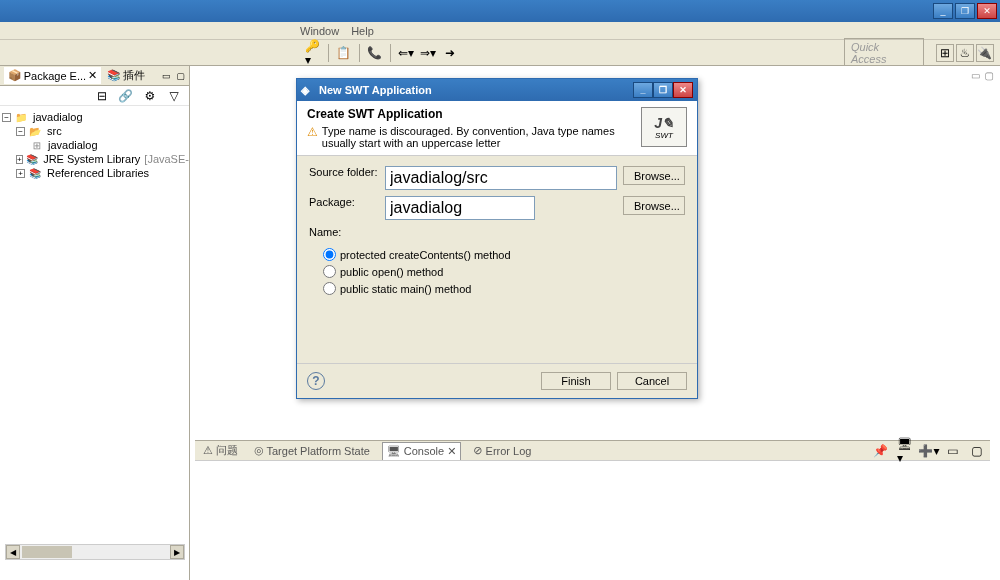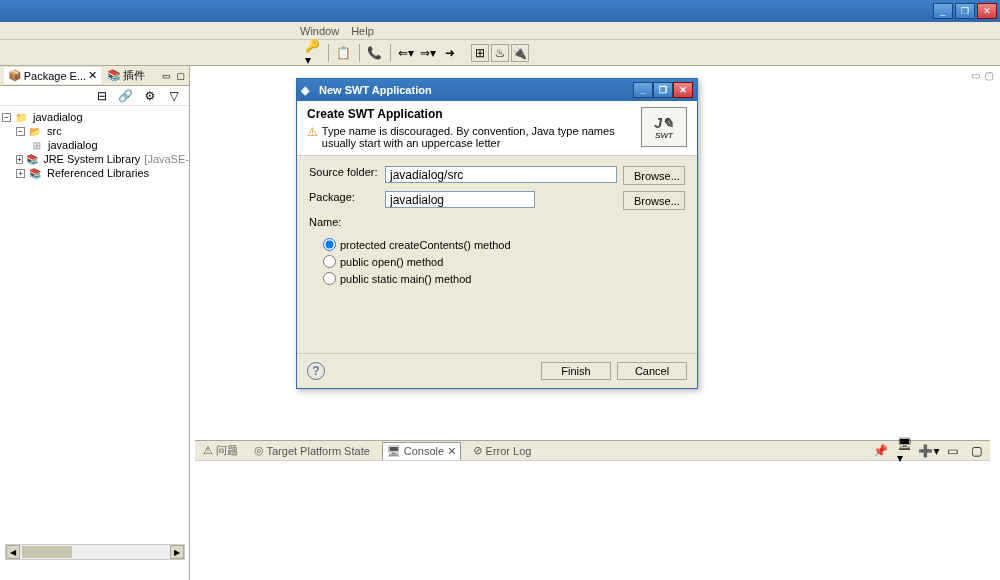--- a/index.html
+++ b/index.html
@@ -50,21 +50,21 @@
 .dialog-header { background: #fff; border-bottom: 1px solid #ccc; padding: 6px 10px; display: flex; }
 .dialog-header-text { flex: 1; }
 .dialog-header-title { font-weight: bold; font-size: 12px; margin-bottom: 4px; }
 .dialog-header-msg { display: flex; gap: 4px; font-size: 11px; }
 .warn-icon { color: #d80; font-size: 12px; }
 .swt-logo { width: 46px; height: 40px; border: 1px solid #888; background: #f5f5f0; display: flex; flex-direction: column; align-items: center; justify-content: center; font-size: 8px; font-style: italic; }
 .swt-logo-top { font-size: 14px; font-weight: bold; color: #444; }
 .dialog-body { padding: 10px 12px 6px; }
 .form-row { display: flex; align-items: flex-start; margin-bottom: 6px; gap: 6px; }
 .form-label { width: 70px; font-size: 11px; }
-.form-input { border: 1px solid #7f9db9; background: #fff; padding: 2px 4px; font-size: 12px; font-family: inherit; height: 17px; }
+.form-input { border: 1px solid #7f9db9; background: #fff; padding: 2px 4px; font-size: 16px; font-family: inherit; height: 24px; }
 .form-input.src { width: 170px; flex: 1; }
 .form-input.pkg { width: 150px; }
 .form-input.nm { width: 170px; flex: 1; }
 .browse-btn { border: 1px solid #aca899; background: #ece9d8; padding: 2px 10px; font-size: 11px; height: 19px; cursor: pointer; width: 62px; }
 .radio-group { margin: 8px 0 0 0; }
 .radio-label { font-size: 11px; margin-bottom: 4px; }
 .radio-opt { display: flex; align-items: center; gap: 4px; padding: 2px 0 2px 14px; font-size: 11px; }
 .radio-opt input { margin: 0; }
 .dialog-footer { border-top: 1px solid #ccc; padding: 8px 10px; display: flex; align-items: center; }
 .help-icon { width: 18px; height: 18px; border: 1.5px solid #5a7aa0; border-radius: 50%; color: #5a7aa0; font-weight: bold; display: flex; align-items: center; justify-content: center; font-size: 12px; cursor: pointer; }
@@ -88,20 +88,21 @@
   <div class="toolbar-main">
     <span class="tb-btn" style="margin-left:298px">🔑▾</span>
     <span class="tb-sep"></span>
     <span class="tb-btn">📋</span>
     <span class="tb-sep"></span>
     <span class="tb-btn">📞</span>
     <span class="tb-sep"></span>
     <span class="tb-btn">⇐▾</span>
     <span class="tb-btn">⇒▾</span>
     <span class="tb-btn">➜</span>
+    <div class="quick-access">Quick Access</div>
     <div class="tb-right">
       <span class="tb-btn" style="border:1px solid #aca899">⊞</span>
       <span class="tb-btn" style="border:1px solid #aca899">♨</span>
       <span class="tb-btn" style="border:1px solid #aca899">🔌</span>
     </div>
   </div>
   <div class="workspace">
     <div class="sidebar">
       <div class="sidebar-tabs">
         <span class="sidebar-tab active">📦 <span>Package E...</span> ✕</span>

